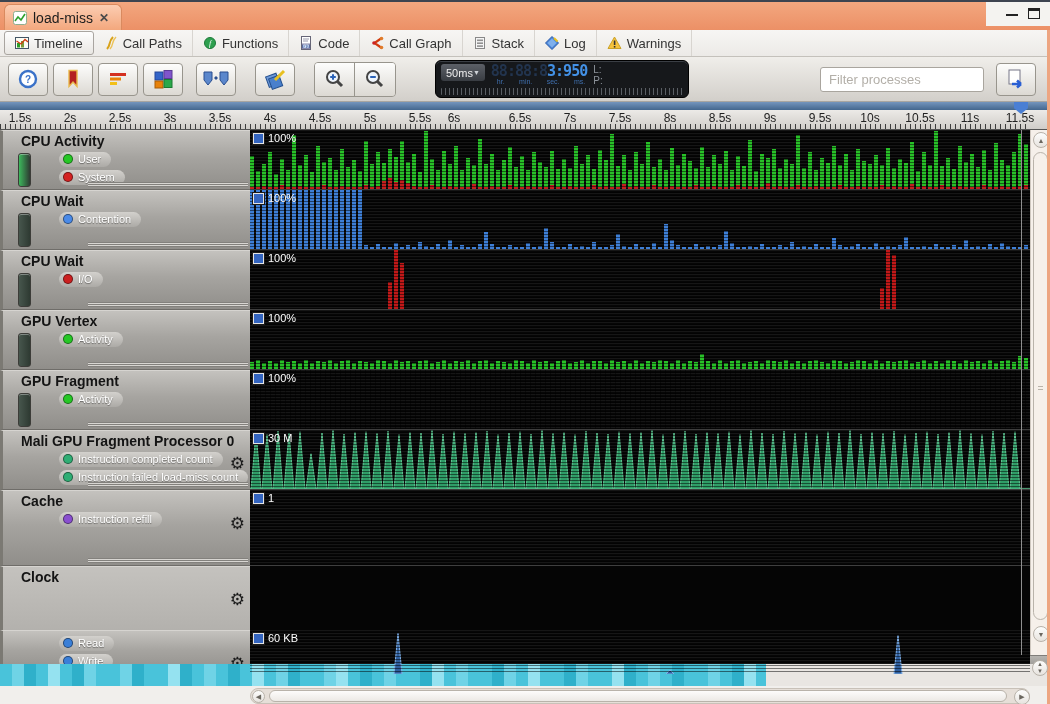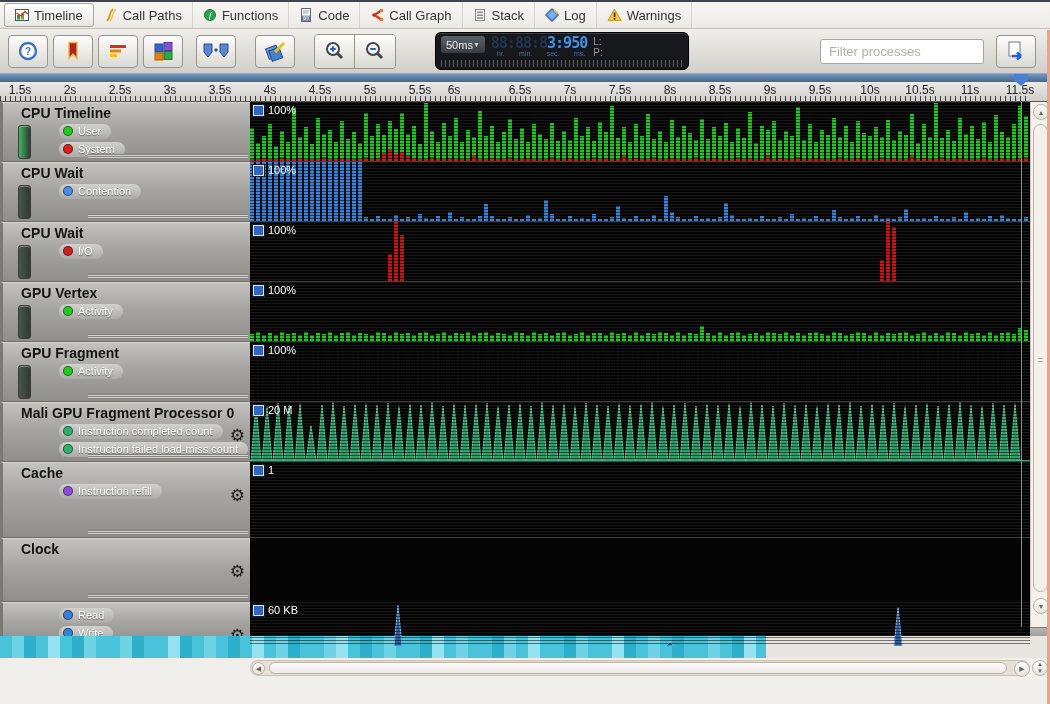--- a/index.html
+++ b/index.html
@@ -102,20 +102,34 @@
   .hthumb { position:absolute; left:18px; top:1px; height:12px; width:738px; border-radius:7px; background:linear-gradient(180deg,#fdfcfb,#ece9e5); border:1px solid #b9b3aa; cursor:grab; }
   .updown-btn { position:absolute; right:2px; bottom:28px; width:16px; height:16px; border-radius:50%; background:linear-gradient(180deg,#fdfdfc,#e7e3de); border:1px solid #b8b2a9; color:#6b675f; font-size:6px; line-height:7px; text-align:center; cursor:pointer; z-index:41; }
 
   svg { display:block; }
 </style>
 </head>
 <body>
 
 <div id="window">
 
+  <div class="top-strip">
+    <div class="editor-tab">
+      <svg width="14" height="14" viewBox="0 0 14 14">
+        <rect x="0.5" y="0.5" width="13" height="13" rx="2" fill="#fff" stroke="#8fae8f"></rect>
+        <polyline points="2,10 5,6 8,9 12,3" fill="none" stroke="#2ca02c" stroke-width="1.6"></polyline>
+      </svg>
+      <span class="ttl">load-miss</span>
+      <span class="tab-close">✕</span>
+    </div>
+    <div class="corner">
+      <span class="ic-min"></span>
+      <span class="ic-max"></span>
+    </div>
+  </div>
 
   <div class="view-tabs">
     <div class="vtab sel">
       <svg width="14" height="14" viewBox="0 0 14 14">
         <rect x="0.5" y="1.5" width="13" height="11" fill="#fdfdf5" stroke="#456"></rect>
         <rect x="2" y="7" width="3" height="4.5" fill="#2ca02c"></rect>
         <rect x="6" y="5" width="3" height="6.5" fill="#7a9c3a"></rect>
         <polyline points="1.5,5 6,8 10,3.5 13,6" fill="none" stroke="#d23b10" stroke-width="1.3"></polyline>
       </svg>
       <span>Timeline</span>
@@ -302,21 +316,21 @@
       <span class="rtick" style="left: 920px;">10.5s</span>
       <span class="rtick" style="left: 970px;">11s</span>
       <span class="rtick" style="left: 1020px;">11.5s</span>
     </div>
 
   <div class="main">
     <div>
         <div class="row" style="height: 60px;">
           <div class="row-left">
             <div class="handle" style="background: linear-gradient(90deg, rgb(61, 184, 92), rgb(46, 58, 50));"></div>
-            <div class="row-title">CPU Timeline</div>
+            <div class="row-title">CPU Activity</div>
             <div class="pills">
               <div class="pill">
                 <div class="dot" style="background: rgb(38, 200, 38);"></div>
                 <span class="pill-label">User</span>
               </div>
               <div class="pill">
                 <div class="dot" style="background: rgb(212, 34, 34);"></div>
                 <span class="pill-label">System</span>
               </div>
             </div>
@@ -2125,21 +2139,21 @@
             <div class="gear">⚙</div>
             <div class="grip"></div>
           </div>
           <div class="row-chart">
             <svg width="780" height="59" style="position: absolute; left: 0px; bottom: 0px; z-index: 2;">
               <path d="M0 59 L1 59 L6 2.4 L11 59 L12 59 L17 4.7 L22 59 L23 59 L28 1.2 L33 59 L34 59 L39 3.5 L44 59 L45 59 L50 1.8 L55 59 L56 59 L61 23.6 L66 59 L67 59 L72 3.0 L77 59 L78 59 L83 0.6 L88 59 L89 59 L94 4.1 L99 59 L100 59 L105 2.4 L110 59 L111 59 L116 1.8 L121 59 L122 59 L127 3.5 L132 59 L133 59 L138 1.2 L143 59 L144 59 L149 4.7 L154 59 L155 59 L160 2.4 L165 59 L166 59 L171 3.0 L176 59 L177 59 L182 0.6 L187 59 L188 59 L193 4.1 L198 59 L199 59 L204 1.8 L209 59 L210 59 L215 3.5 L220 59 L221 59 L226 2.4 L231 59 L232 59 L237 1.2 L242 59 L243 59 L248 4.7 L253 59 L254 59 L259 3.0 L264 59 L265 59 L270 1.8 L275 59 L276 59 L281 4.1 L286 59 L287 59 L292 0.6 L297 59 L298 59 L303 3.5 L308 59 L309 59 L314 2.4 L319 59 L320 59 L325 4.7 L330 59 L331 59 L336 1.2 L341 59 L342 59 L347 3.0 L352 59 L353 59 L358 4.1 L363 59 L364 59 L369 1.8 L374 59 L375 59 L380 3.5 L385 59 L386 59 L391 2.4 L396 59 L397 59 L402 0.6 L407 59 L408 59 L413 4.7 L418 59 L419 59 L424 3.0 L429 59 L430 59 L435 1.2 L440 59 L441 59 L446 4.1 L451 59 L452 59 L457 2.4 L462 59 L463 59 L468 3.5 L473 59 L474 59 L479 1.8 L484 59 L485 59 L490 4.7 L495 59 L496 59 L501 0.6 L506 59 L507 59 L512 3.0 L517 59 L518 59 L523 4.1 L528 59 L529 59 L534 1.2 L539 59 L540 59 L545 3.5 L550 59 L551 59 L556 2.4 L561 59 L562 59 L567 4.7 L572 59 L573 59 L578 1.8 L583 59 L584 59 L589 3.0 L594 59 L595 59 L600 0.6 L605 59 L606 59 L611 4.1 L616 59 L617 59 L622 2.4 L627 59 L628 59 L633 3.5 L638 59 L639 59 L644 1.2 L649 59 L650 59 L655 4.7 L660 59 L661 59 L666 3.0 L671 59 L672 59 L677 1.8 L682 59 L683 59 L688 4.1 L693 59 L694 59 L699 2.4 L704 59 L705 59 L710 0.6 L715 59 L716 59 L721 3.5 L726 59 L727 59 L732 4.7 L737 59 L738 59 L743 1.2 L748 59 L749 59 L754 3.0 L759 59 L760 59 L765 1.8 L770 59 L780 59 Z" fill="#2f9d67" stroke="#5fc693"></path>
             </svg>
             <div class="scan"></div>
             <div class="chart-label">
               <div class="cbx"></div>
-              <span class="txt">20 M</span>
+              <span class="txt">30 M</span>
             </div>
           </div>
         </div>
         <div class="row" style="height: 76px;">
           <div class="row-left">
             <div class="row-title">Cache</div>
             <div class="pills">
               <div class="pill">
                 <div class="dot" style="background: rgb(138, 79, 208);"></div>
                 <span class="pill-label">Instruction refill</span>
@@ -2149,21 +2163,21 @@
             <div class="grip"></div>
           </div>
           <div class="row-chart">
             <div class="scan"></div>
             <div class="chart-label">
               <div class="cbx"></div>
               <span class="txt">1</span>
             </div>
           </div>
         </div>
-        <div class="row" style="height: 64px;">
+        <div class="row" style="height: 64px; flex-direction: column;">
           <div class="row-left">
             <div class="row-title">Clock</div>
             <div class="gear">⚙</div>
             <div class="grip"></div>
           </div>
         </div>
         <div class="row" style="height: 45px;">
           <div class="row-left">
             <div class="pills">
               <div class="pill">

